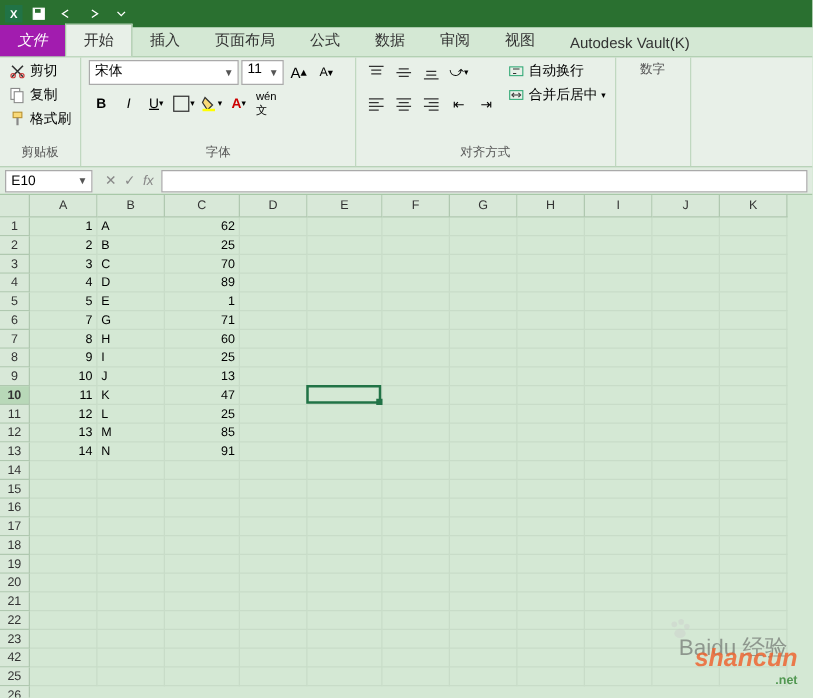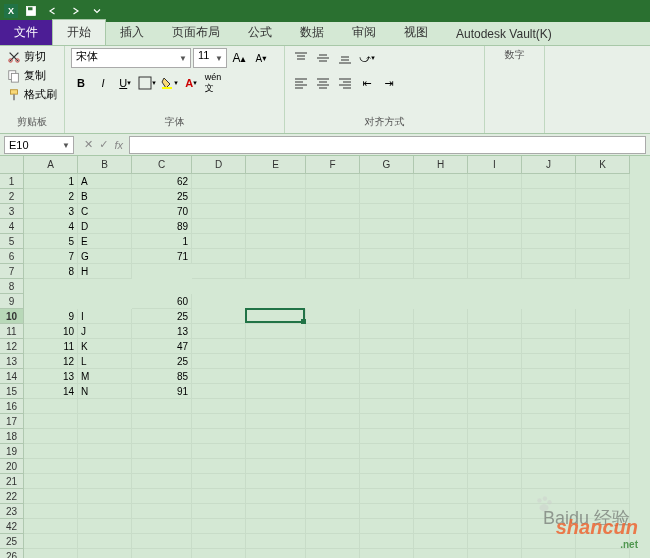--- a/index.html
+++ b/index.html
@@ -3,21 +3,21 @@
 <meta charset="utf-8">
 <style>
 * { margin: 0; padding: 0; box-sizing: border-box; font-family: "Microsoft YaHei", Arial, sans-serif; }
 body { background: #d4e8d4; width: 650px; height: 558px; overflow: hidden; font-size: 11px; }
 .titlebar { background: #2a7030; height: 22px; display: flex; align-items: center; padding: 0 4px; gap: 4px; }
 .titlebar-icon { width: 14px; height: 14px; background: #217346; display: flex; align-items: center; justify-content: center; color: #fff; font-size: 9px; font-weight: bold; }
 .qat-btn { width: 18px; height: 18px; display: flex; align-items: center; justify-content: center; cursor: pointer; }
 .qat-btn svg { width: 12px; height: 12px; }
 .tabs { background: #d4e8d4; height: 24px; display: flex; align-items: flex-end; border-bottom: 1px solid #a8c8a8; }
 .tab { padding: 4px 14px; cursor: pointer; color: #333; font-size: 12px; }
-.tab.file { background: #4c1d95; color: #fff; }
+.tab.file { background: #a21caf; color: #fff; font-style: italic; }
 .tab.active { background: #e8f0e8; border: 1px solid #a8c8a8; border-bottom: none; }
 .ribbon { background: #e8f0e8; height: 88px; display: flex; border-bottom: 1px solid #a8c8a8; }
 .group { border-right: 1px solid #c0d8c0; padding: 2px 6px; display: flex; flex-direction: column; justify-content: space-between; }
 .group-content { display: flex; gap: 4px; align-items: flex-start; flex: 1; }
 .group-label { text-align: center; font-size: 10px; color: #555; padding-bottom: 2px; }
 .big-btn { display: flex; flex-direction: column; align-items: center; gap: 2px; cursor: pointer; padding: 2px; }
 .big-btn-icon { width: 28px; height: 28px; }
 .small-btns { display: flex; flex-direction: column; gap: 2px; }
 .small-btn { display: flex; align-items: center; gap: 3px; cursor: pointer; font-size: 11px; padding: 1px; }
 .small-icon { width: 14px; height: 14px; }
@@ -212,20 +212,38 @@
                 <line x1="0" y1="2" x2="12" y2="2" stroke="#333"></line>
                 <line x1="4" y1="5" x2="12" y2="5" stroke="#333"></line>
                 <line x1="0" y1="8" x2="12" y2="8" stroke="#333"></line>
                 <line x1="4" y1="11" x2="12" y2="11" stroke="#333"></line>
               </svg>
             </div>
           <div class="icon-btn">⇤</div>
           <div class="icon-btn">⇥</div>
         </div>
       </div>
+      <div style="display:flex;flex-direction:column;gap:2px">
+        <div class="small-btn">
+            <svg class="small-icon" viewBox="0 0 16 16">
+              <rect x="2" y="4" width="12" height="8" fill="none" stroke="#3a7"></rect>
+              <path d="M5 6 L11 6 M5 10 L8 10" stroke="#333"></path>
+            </svg>
+            <span>自动换行</span>
+          </div>
+        <div class="small-btn">
+            <svg class="small-icon" viewBox="0 0 16 16">
+              <rect x="2" y="4" width="12" height="8" fill="none" stroke="#3a7"></rect>
+              <path d="M5 8 L11 8" stroke="#333"></path>
+              <path d="M6 6 L4 8 L6 10 M10 6 L12 8 L10 10" fill="none" stroke="#333"></path>
+            </svg>
+            <span>合并后居中</span>
+            <span style="font-size:7px">▾</span>
+          </div>
+      </div>
     </div>
     <div class="group-label">对齐方式</div>
   </div>
 
   <div class="group" style="min-width:60px">
     <div class="group-label">数字</div>
   </div>
 </div>
 
 <div class="namebox-row">
@@ -362,21 +380,21 @@
           <div class="cell" style="width: 54px;"></div>
           <div class="cell" style="width: 54px;"></div>
           <div class="cell" style="width: 54px;"></div>
           <div class="cell" style="width: 54px;"></div>
           <div class="cell" style="width: 54px;"></div>
           <div class="cell" style="width: 54px;"></div>
         </div>
         <div class="cell-row">
           <div class="cell r" style="width: 54px;">8</div>
           <div class="cell" style="width: 54px;">H</div>
-          <div class="cell r" style="width: 60px; margin-top: 30px;">60</div>
+          <div class="cell r" style="width: 60px;">60</div>
           <div class="cell" style="width: 54px;"></div>
           <div class="cell" style="width: 60px;"></div>
           <div class="cell" style="width: 54px;"></div>
           <div class="cell" style="width: 54px;"></div>
           <div class="cell" style="width: 54px;"></div>
           <div class="cell" style="width: 54px;"></div>
           <div class="cell" style="width: 54px;"></div>
           <div class="cell" style="width: 54px;"></div>
         </div>
         <div class="cell-row">

